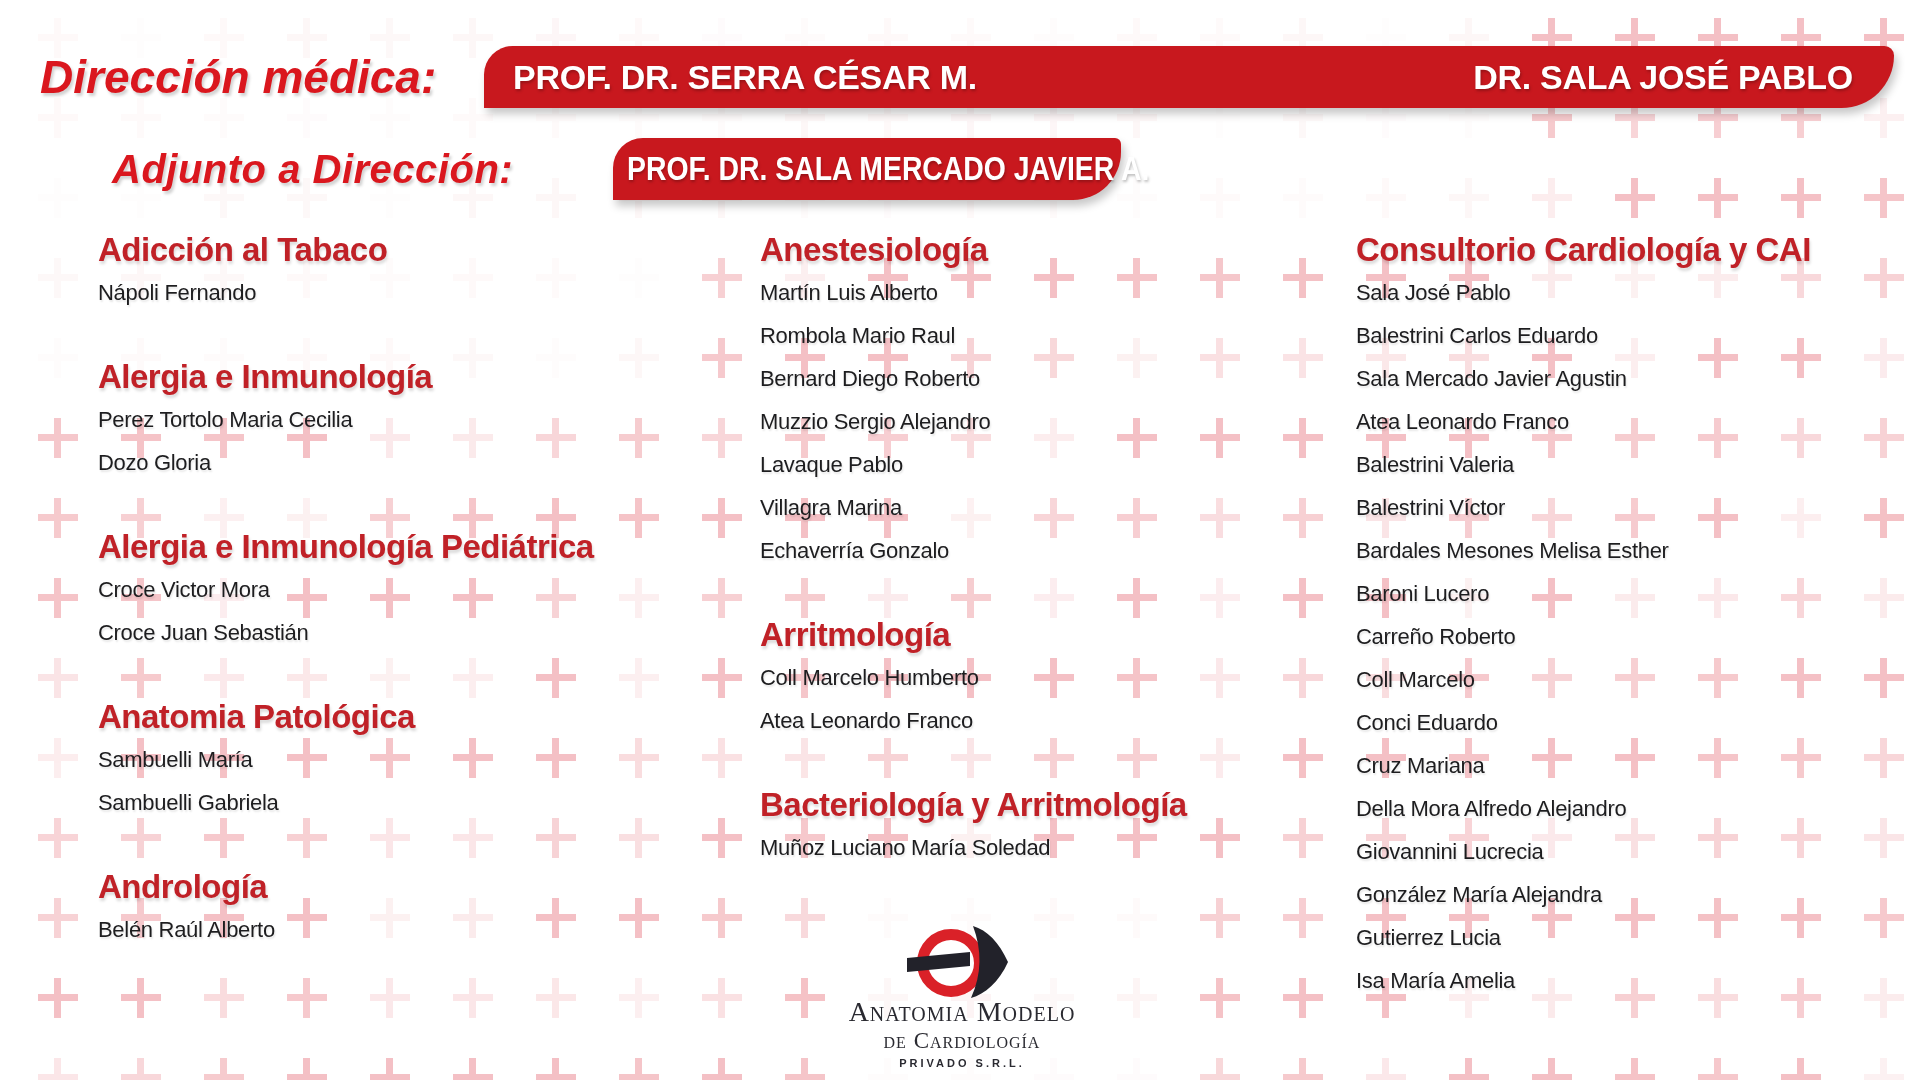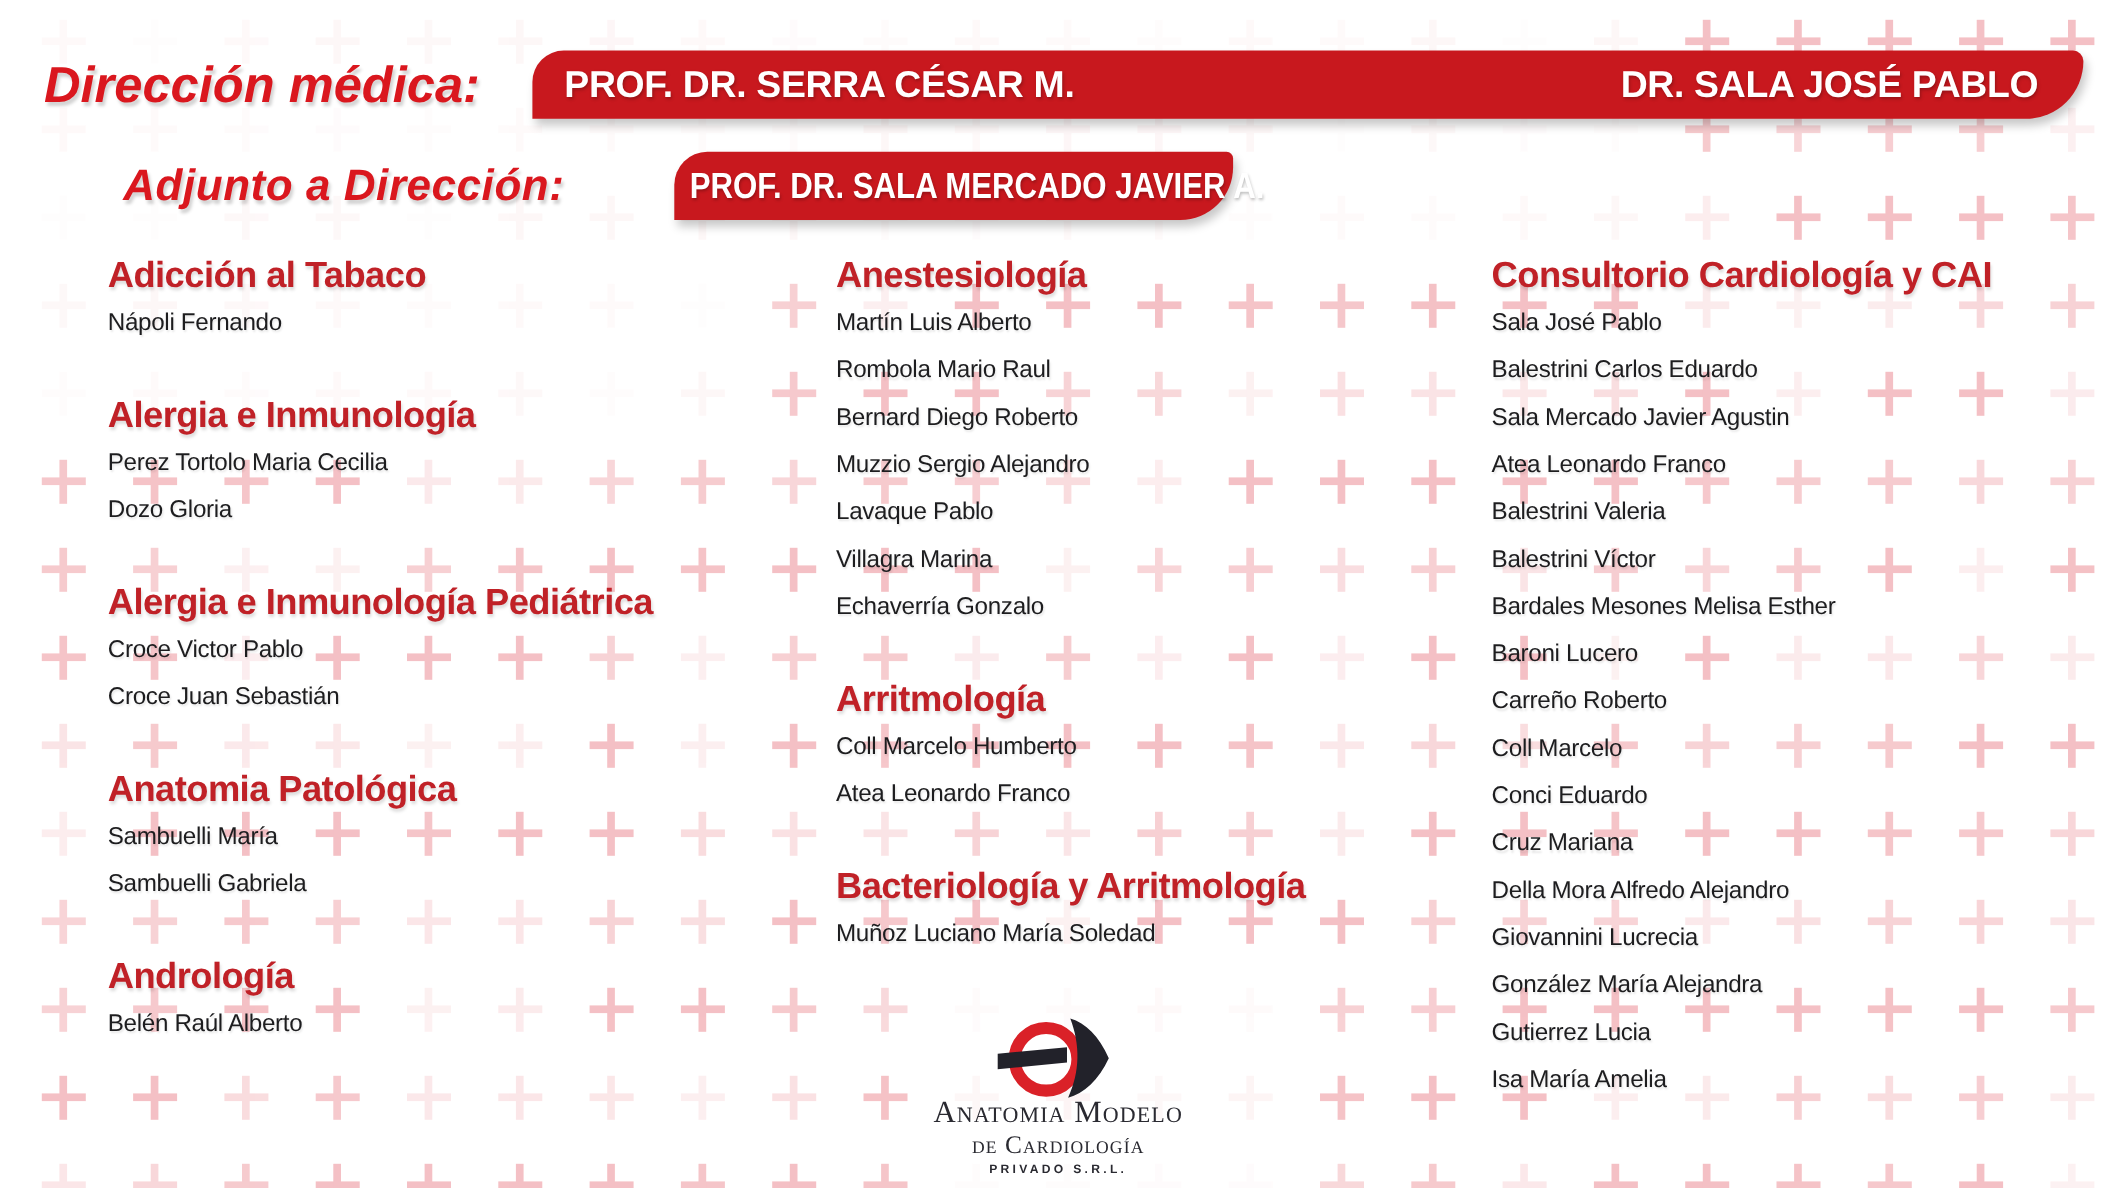--- a/index.html
+++ b/index.html
@@ -406,21 +406,21 @@
         <div class="cat">Adicción al Tabaco</div>
         <div class="doc">Nápoli Fernando</div>
       </div>
       <div class="group">
         <div class="cat">Alergia e Inmunología</div>
         <div class="doc">Perez Tortolo Maria Cecilia</div>
         <div class="doc">Dozo Gloria</div>
       </div>
       <div class="group">
         <div class="cat">Alergia e Inmunología Pediátrica</div>
-        <div class="doc">Croce Victor Pablo</div>
+        <div class="doc">Croce Victor Mora</div>
         <div class="doc">Croce Juan Sebastián</div>
       </div>
       <div class="group">
         <div class="cat">Anatomia Patológica</div>
         <div class="doc">Sambuelli María</div>
         <div class="doc">Sambuelli Gabriela</div>
       </div>
       <div class="group">
         <div class="cat">Andrología</div>
         <div class="doc">Belén Raúl Alberto</div>

